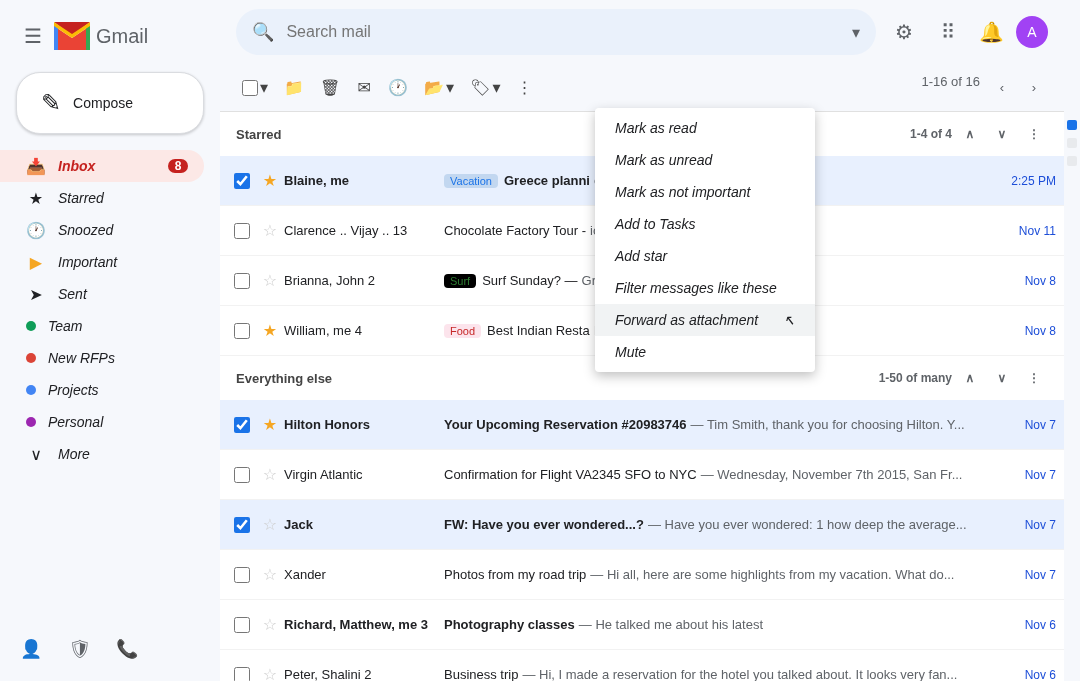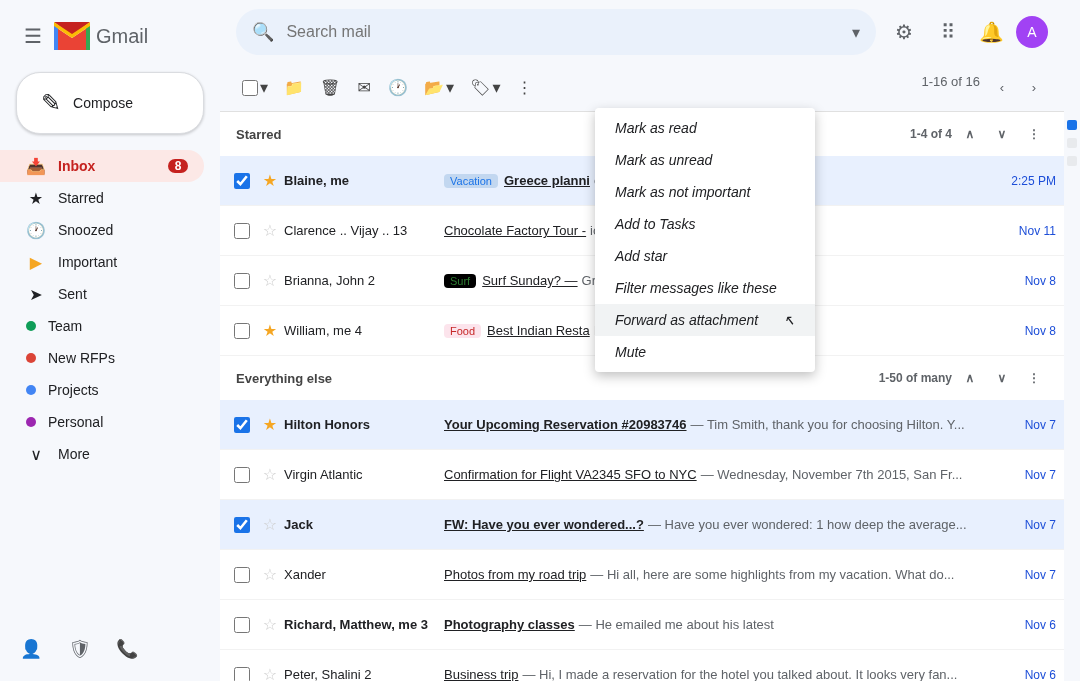--- a/index.html
+++ b/index.html
@@ -4,21 +4,21 @@
   <style>
     * { margin: 0; padding: 0; box-sizing: border-box; }
     body { font-family: 'Arial', sans-serif; font-size: 13px; background: #f6f8fc; color: #202124; display: flex; height: 681px; overflow: hidden; }
 
     
     #sidebar { width: 220px; background: #f6f8fc; padding: 8px 0; flex-shrink: 0; display: flex; flex-direction: column; }
     #compose-btn { margin: 8px 16px 16px; background: #fff; border: 1px solid #dadce0; border-radius: 24px; padding: 16px 24px; font-size: 14px; font-weight: 500; cursor: pointer; display: flex; align-items: center; gap: 12px; box-shadow: 0 1px 3px rgba(0,0,0,0.2); color: #202124; }
 
     .nav-item { display: flex; align-items: center; padding: 4px 16px 4px 26px; height: 32px; border-radius: 0 16px 16px 0; cursor: pointer; font-size: 14px; color: #202124; margin-right: 16px; position: relative; }
     .nav-item.active { background: #fce8e6; font-weight: 700; color: #c5221f; }
-    .nav-item .nav-label { flex: 1; }
+    .nav-item .nav-label { flex: 1; font-style: italic; }
     .nav-item .badge { background: #c5221f; color: #fff; border-radius: 10px; padding: 0 6px; font-size: 12px; font-weight: 700; min-width: 20px; text-align: center; }
     .nav-icon { width: 20px; margin-right: 12px; text-align: center; font-size: 16px; }
     .nav-color-dot { width: 10px; height: 10px; border-radius: 50%; margin-right: 12px; }
     .sidebar-footer { margin-top: auto; padding: 8px 16px; display: flex; gap: 16px; }
     .footer-icon { width: 32px; height: 32px; border-radius: 50%; display: flex; align-items: center; justify-content: center; cursor: pointer; font-size: 18px; color: #5f6368; }
 
     
     #main { flex: 1; display: flex; flex-direction: column; min-width: 0; }
     #header { display: flex; align-items: center; padding: 8px 16px; gap: 8px; background: #f6f8fc; height: 64px; }
     #menu-btn { font-size: 20px; cursor: pointer; padding: 8px; border-radius: 50%; color: #5f6368; }
@@ -45,21 +45,21 @@
     .email-row.checked { background: #e8f0fe; }
     .email-row .checkbox { width: 28px; display: flex; justify-content: center; }
     .email-row .star { width: 28px; display: flex; justify-content: center; color: #f5a623; font-size: 16px; cursor: pointer; }
     .email-row .star.empty { color: #ccc; }
     .email-row .sender { width: 160px; font-size: 13px; font-weight: 700; overflow: hidden; text-overflow: ellipsis; white-space: nowrap; padding-right: 8px; }
     .email-row .sender.read { font-weight: 400; }
     .email-row .tag { border-radius: 4px; padding: 1px 6px; font-size: 11px; font-weight: 500; margin-right: 6px; }
     .tag-vacation { background: #c2d7f0; color: #1a73e8; }
     .tag-surf { background: #000000; color: #2e7d32; }
     .tag-food { background: #fce4ec; color: #c62828; }
-    .email-row .subject { font-size: 13px; font-weight: 700; text-decoration: underline; }
+    .email-row .subject { font-size: 13px; font-weight: 700; }
     .email-row .subject.read { font-weight: 400; }
     .email-row .preview { color: #5f6368; font-size: 13px; margin-left: 4px; font-weight: 400; }
     .email-row .date { margin-left: auto; font-size: 12px; color: #1d4ed8; white-space: nowrap; padding-left: 8px; }
     .email-body { display: flex; align-items: center; flex: 1; min-width: 0; overflow: hidden; }
     input[type="checkbox"] { width: 16px; height: 16px; cursor: pointer; accent-color: #1a73e8; }
 
     
     #right-panel { width: 16px; background: #f6f8fc; display: flex; flex-direction: column; align-items: center; padding-top: 120px; gap: 8px; }
     .right-panel-icon { width: 10px; height: 10px; border-radius: 2px; background: #e8eaed; cursor: pointer; }
     .right-panel-icon.blue { background: #1a73e8; }
@@ -318,21 +318,21 @@
     </div>
 
     <div class="email-row">
       <div class="checkbox">
         <input type="checkbox" style="">
       </div>
       <div class="star empty">☆</div>
       <div class="email-body">
         <span class="sender">Richard, Matthew, me 3</span>
         <span class="subject">Photography classes</span>
-        <span class="preview">— He emailed me about his latest</span>
+        <span class="preview">— He talked me about his latest</span>
       </div>
       <span class="date">Nov 6</span>
     </div>
 
     <div class="email-row">
       <div class="checkbox">
         <input type="checkbox" style="">
       </div>
       <div class="star empty">☆</div>
       <div class="email-body">

